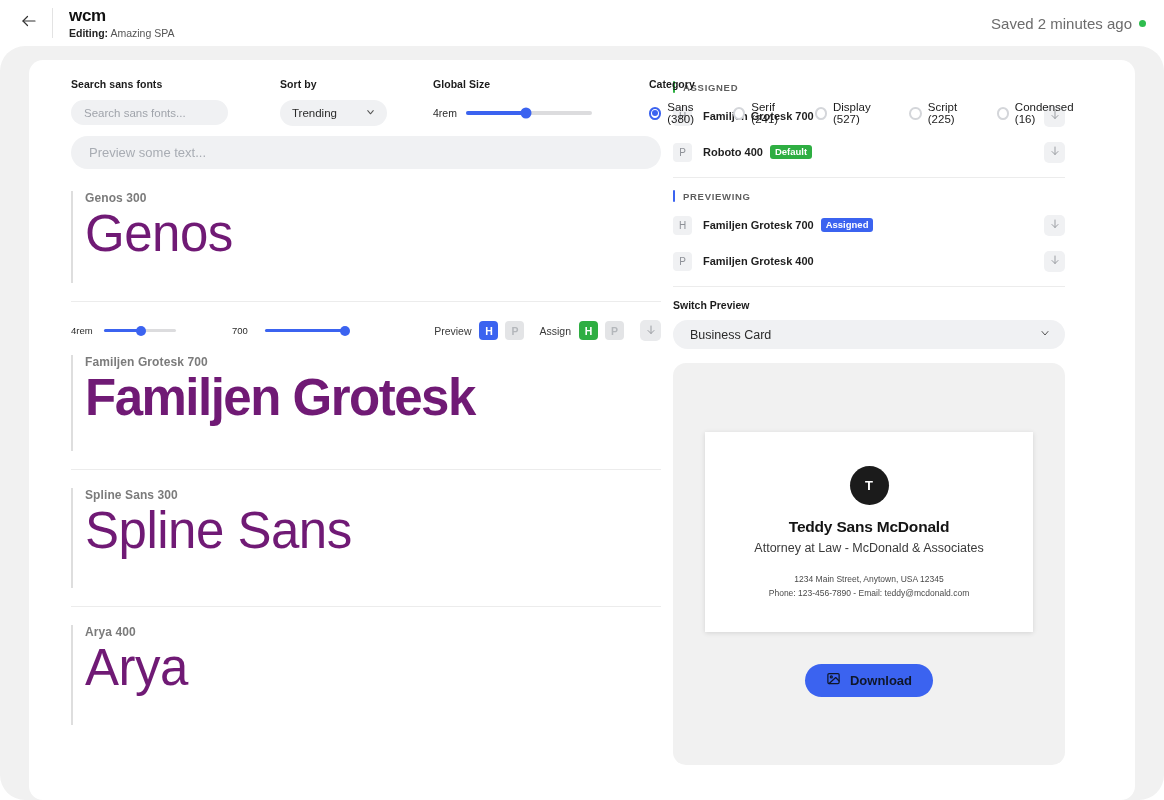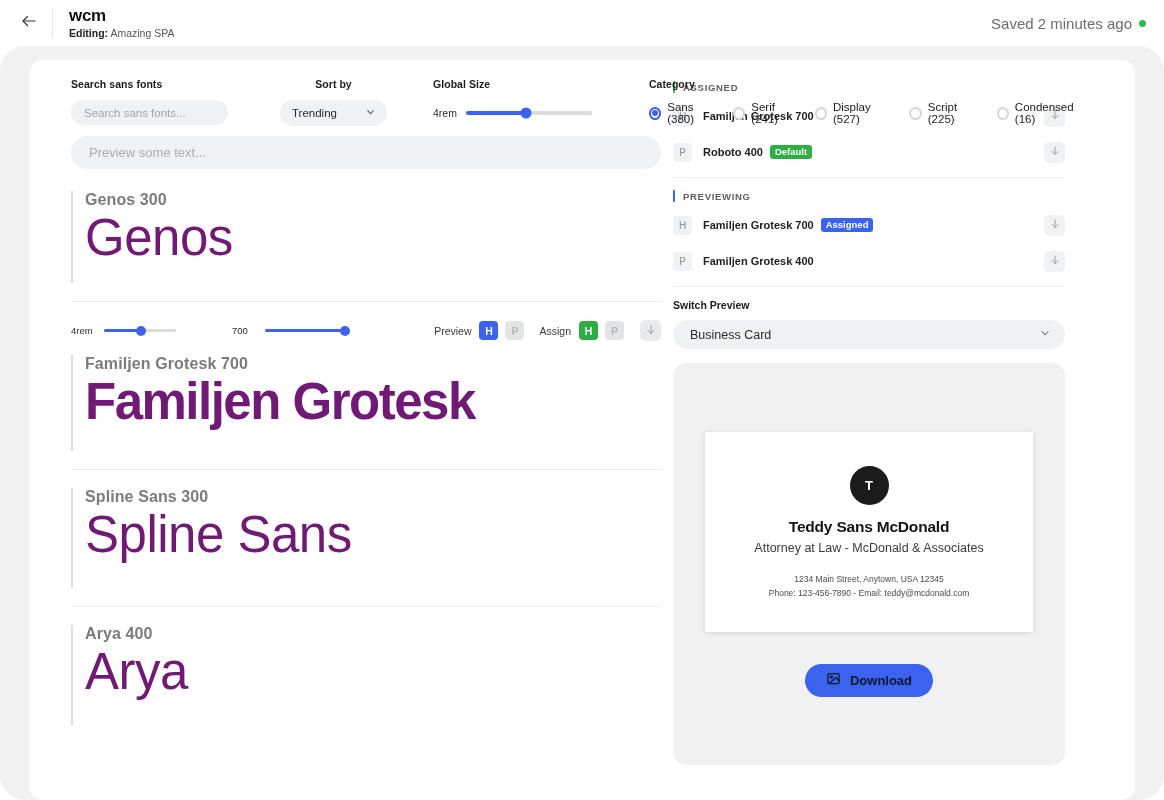--- a/index.html
+++ b/index.html
@@ -79,21 +79,21 @@
     margin-bottom: 10px; letter-spacing: 0.05px;
   }
   .search-input {
     width: 157px; height: 25px;
     background: #f0f1f3; border: none; border-radius: 13px;
     padding: 0 13px; font-size: 11.5px; color: #333;
     font-family: "Liberation Sans", sans-serif;
   }
   .search-input::placeholder { color: #a0a4ab; }
 
-  .ctl-sort { margin-left: 52px; align-items: center; }
+  .ctl-sort { margin-left: 52px; }
   .select-box {
     width: 107px; height: 26px;
     background: #f0f1f3; border: none; border-radius: 13px;
     padding: 0 12px; font-size: 11.5px; color: #2b2b2b;
     display: flex; align-items: center; cursor: pointer;
     position: relative;
   }
   .select-box .chev {
     position: absolute; right: 11px; top: 50%; transform: translateY(-50%);
     color: #555;
@@ -142,21 +142,21 @@
 
   
   .font-list { margin-top: 22px; }
   .font-item { position: relative; }
   .font-item .bar {
     position: absolute; left: 0; top: 0; bottom: 0;
     width: 2px; background: #dedede;
   }
   .font-body { padding-left: 14px; }
   .font-name {
-    font-size: 16px; font-weight: 700; color: #7b7b7b;
+    font-size: 12px; font-weight: 700; color: #7b7b7b;
     letter-spacing: 0.1px;
   }
   .font-sample {
     color: #701a75; line-height: 1.08; margin-top: 1px;
     white-space: nowrap;
   }
   .font-divider { height: 1px; background: #ececec; margin: 18px 0 18px 0; width: 590px; }
 
   .sample-genos   { font-size: 51px; font-weight: 300; letter-spacing: -0.5px; }
   .sample-famgro  { font-size: 51px; font-weight: 700; letter-spacing: -1.5px; }

